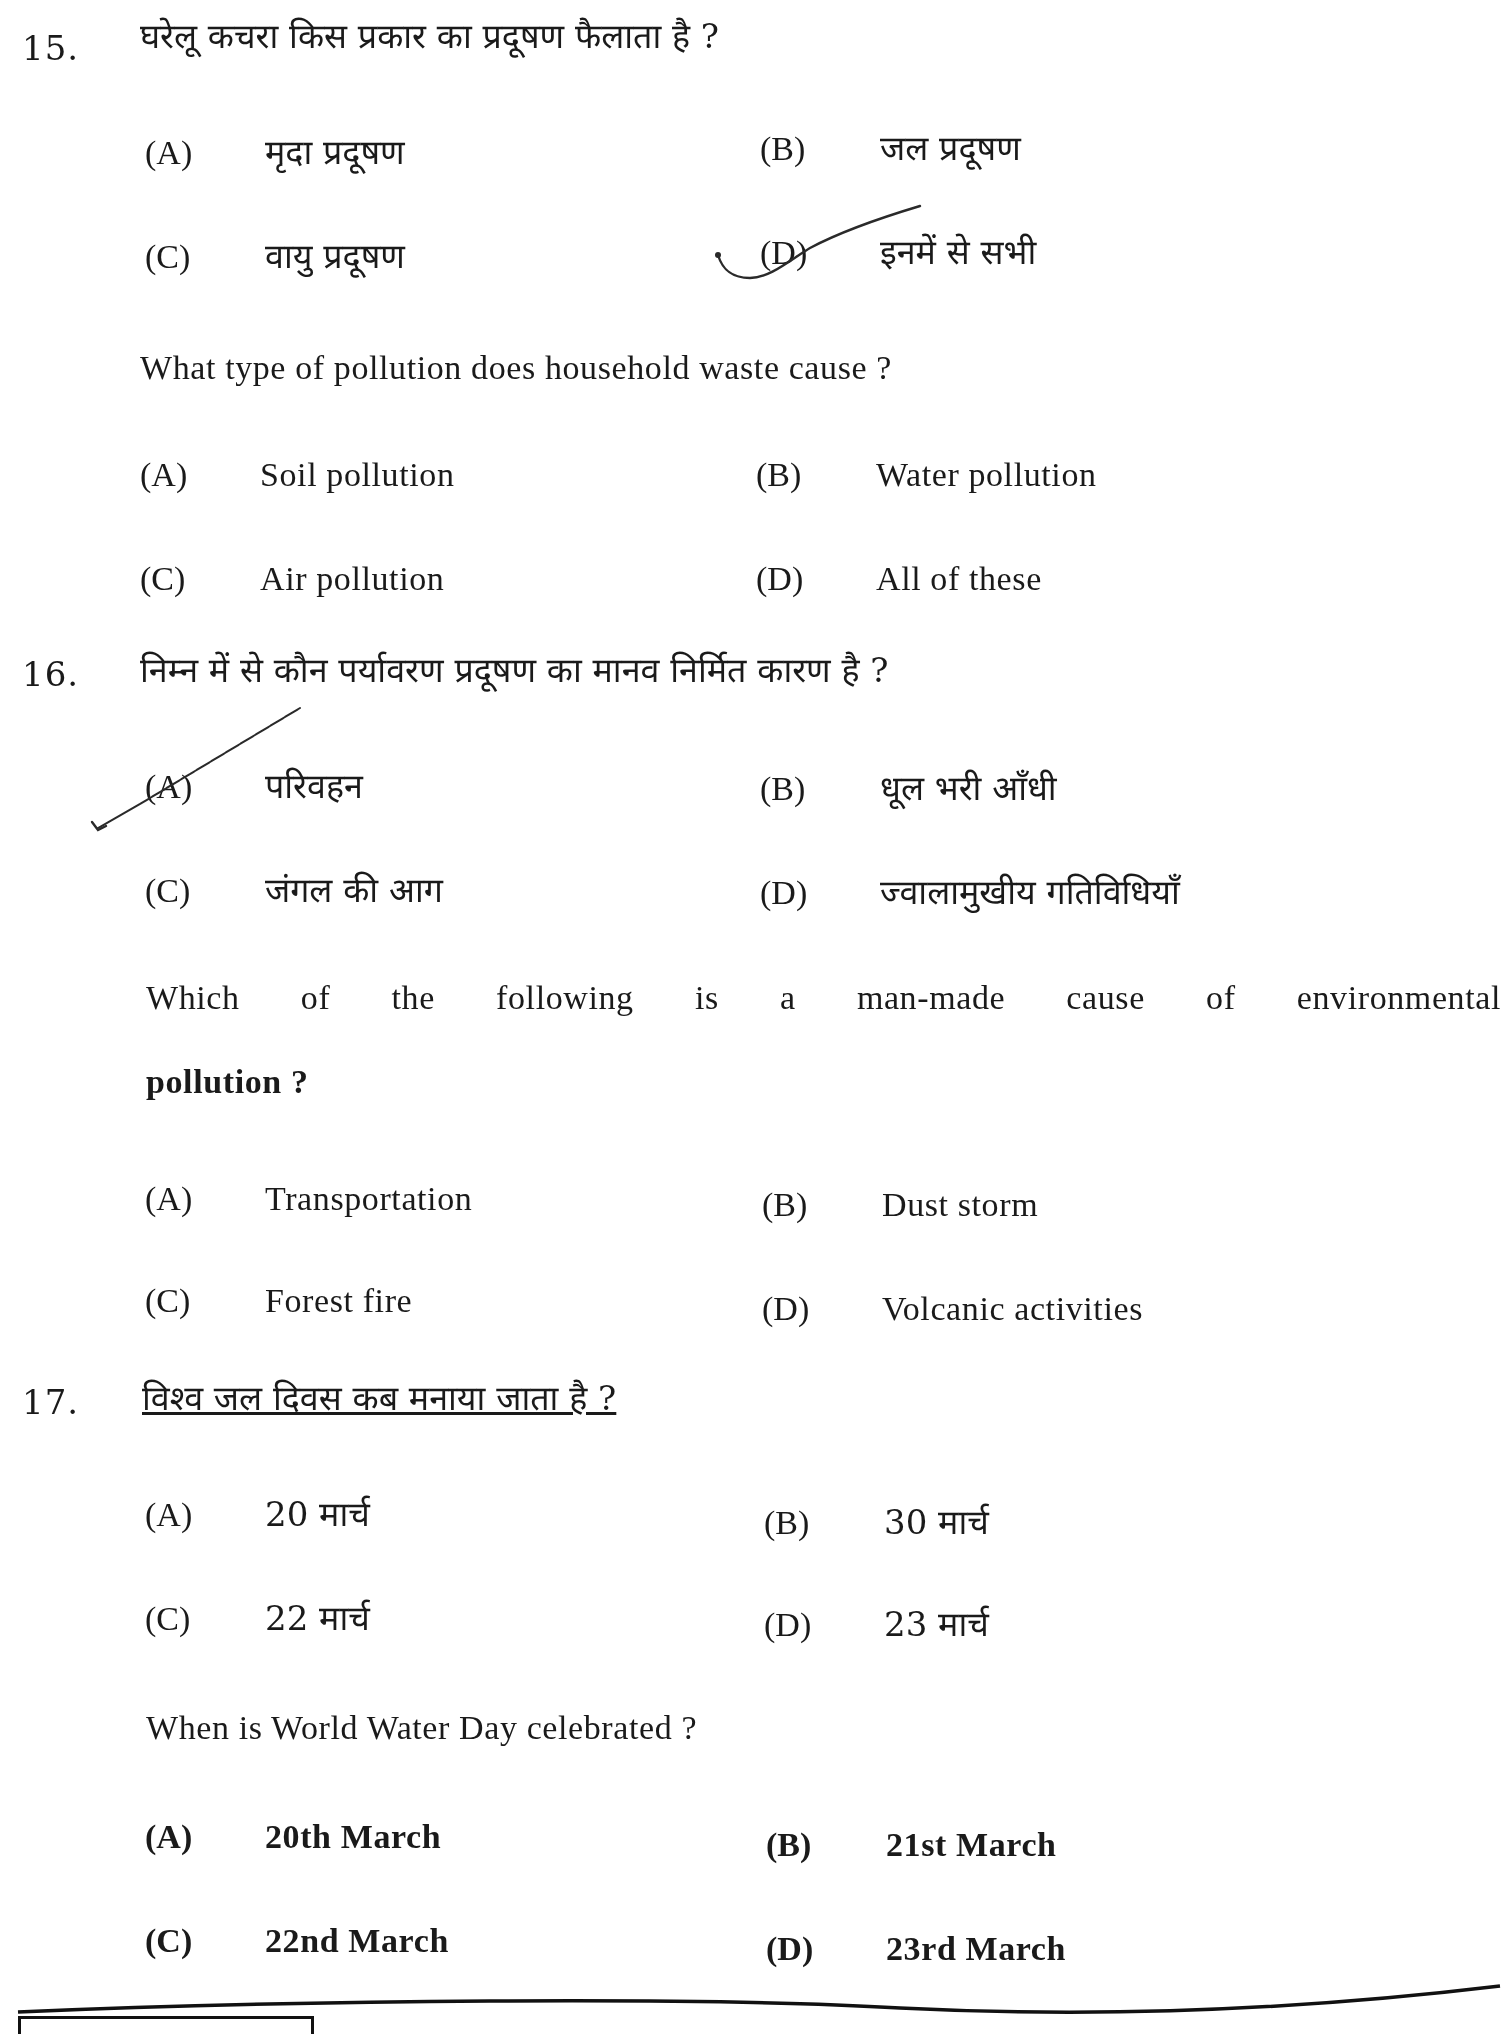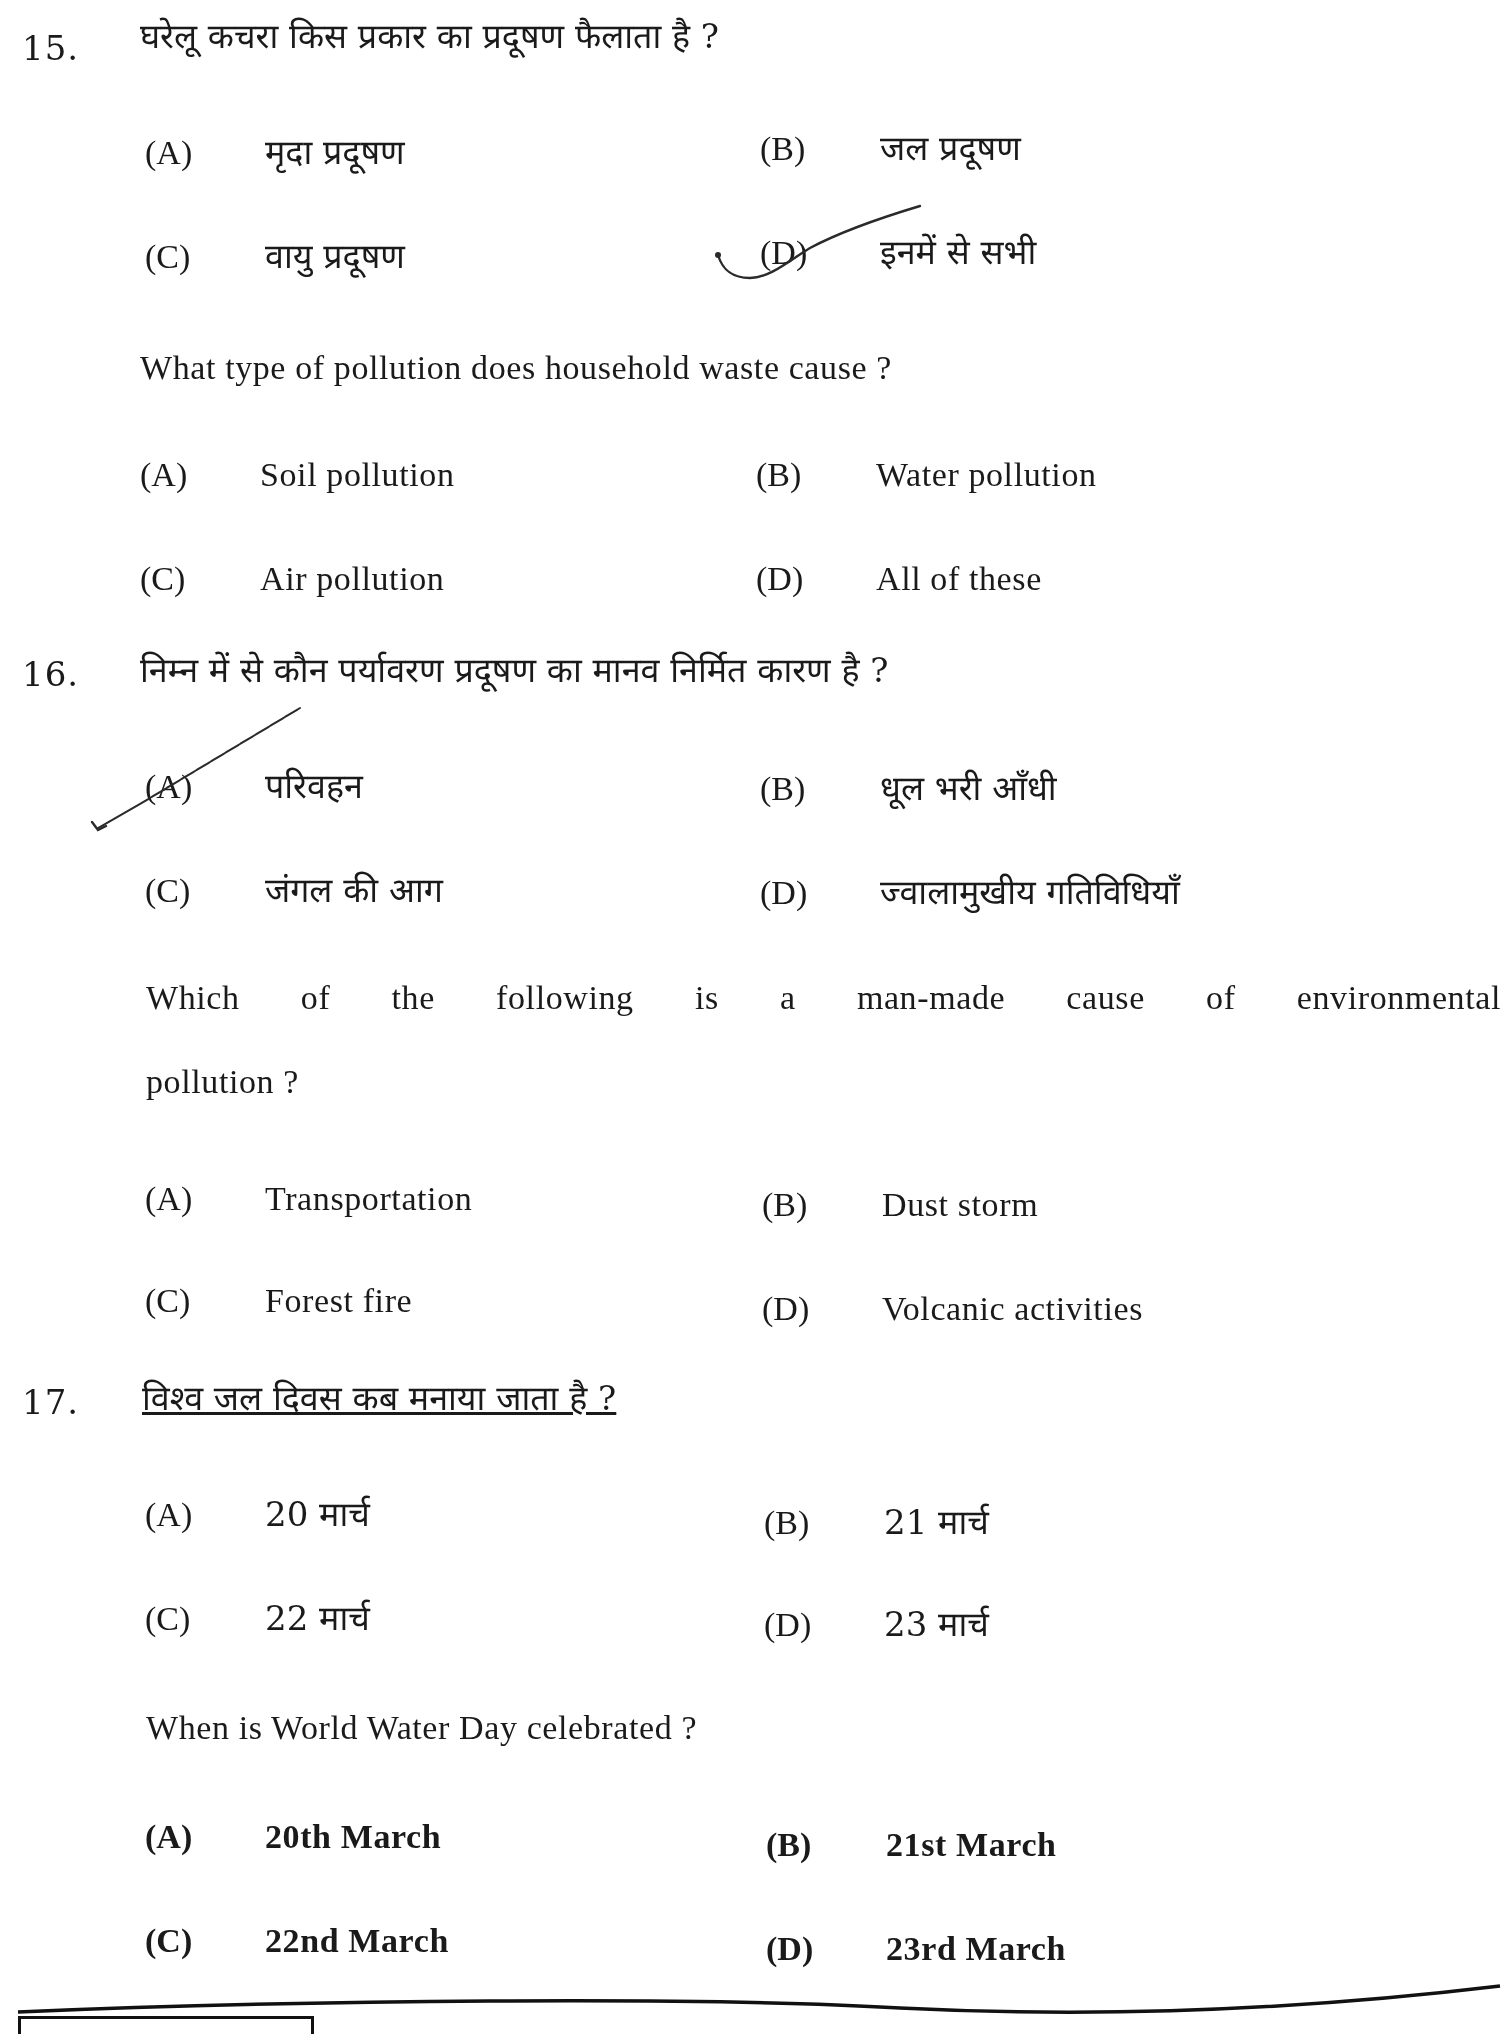--- a/index.html
+++ b/index.html
@@ -154,21 +154,21 @@
       <span class="lbl">(D)</span>
       <span class="val">ज्वालामुखीय गतिविधियाँ</span>
     </div>
 
     <svg class="mark-svg" style="left:80px; top:700px;" width="240" height="140">
       <path d="M18 128 L 60 104 L 110 74 L 160 44 L 220 8" stroke="#2a2a2a" stroke-width="2" fill="none" stroke-linecap="round" stroke-dasharray="1 0"></path>
       <path d="M12 122 L 18 130 L 26 126" stroke="#2a2a2a" stroke-width="2.4" fill="none" stroke-linecap="round"></path>
     </svg>
 
     <div class="q-text en justify" style="left:146px; top:976px;">Which of the following is a man-made cause of environmental</div>
-    <div class="q-text en" style="left:146px; top:1060px;">pollution ?</div>
+    <div class="q-text en" style="left:146px; top:1060px;font-weight:bold;">pollution ?</div>
 
     <div class="opt" style="left:145px; top:1180px;">
       <span class="lbl">(A)</span>
       <span class="val en">Transportation</span>
     </div>
     <div class="opt" style="left:762px; top:1186px;">
       <span class="lbl">(B)</span>
       <span class="val en">Dust storm</span>
     </div>
     <div class="opt" style="left:145px; top:1282px;">
@@ -184,21 +184,21 @@
   <section>
     <div class="q-num" style="top:1382px;">17.</div>
     <div class="q-text" style="left:142px; top:1376px;text-decoration:underline;">विश्व जल दिवस कब मनाया जाता है ?</div>
 
     <div class="opt" style="left:145px; top:1490px;">
       <span class="lbl">(A)</span>
       <span class="val">20 मार्च</span>
     </div>
     <div class="opt" style="left:764px; top:1498px;">
       <span class="lbl">(B)</span>
-      <span class="val">21 मार्च</span>
+      <span class="val">30 मार्च</span>
     </div>
     <div class="opt" style="left:145px; top:1594px;">
       <span class="lbl">(C)</span>
       <span class="val">22 मार्च</span>
     </div>
     <div class="opt" style="left:764px; top:1600px;">
       <span class="lbl">(D)</span>
       <span class="val">23 मार्च</span>
     </div>
 

